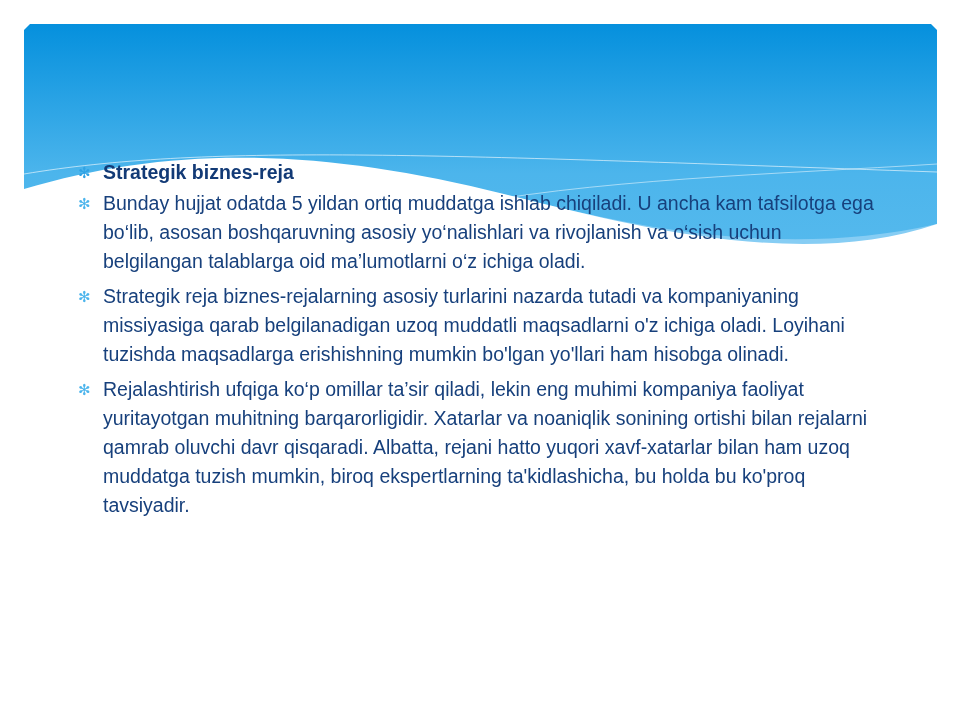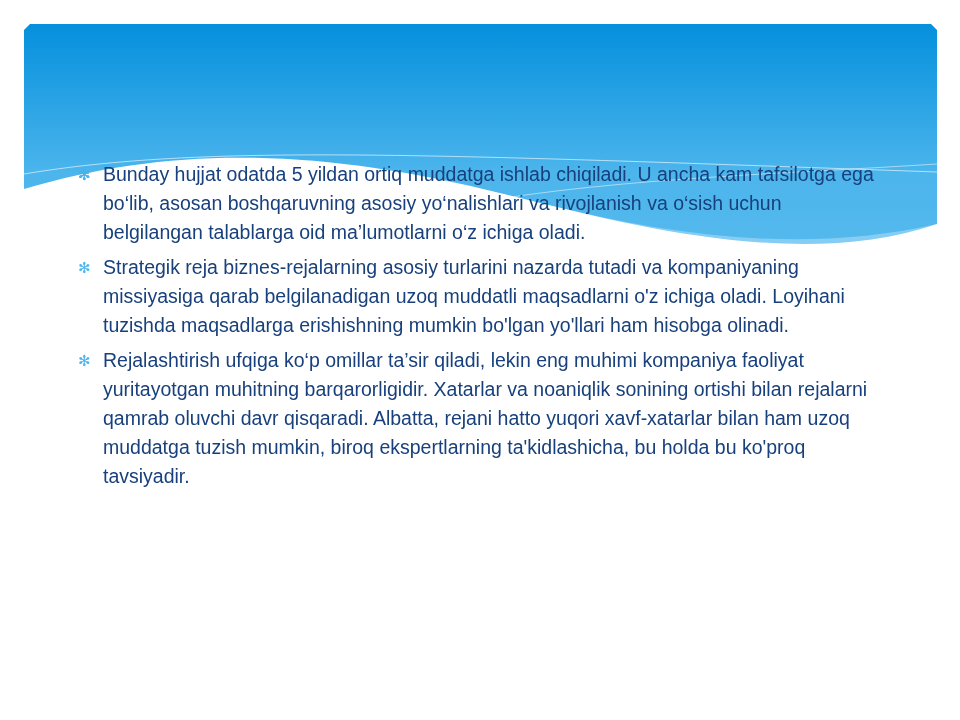--- a/index.html
+++ b/index.html
@@ -36,20 +36,21 @@
       <path d="M0 150 C 180 120, 400 130, 913 148" fill="none" stroke="#ffffff" stroke-width="1" opacity="0.6"></path>
       <path d="M420 185 C 560 155, 760 150, 913 140" fill="none" stroke="#ffffff" stroke-width="1" opacity="0.5"></path>
       <path d="M0 165 C 150 120, 300 125, 480 170 C 620 205, 780 245, 913 200 L913 300 L0 300 Z" fill="#ffffff"></path>
     </svg>
   </div>
 
   <div class="content">
     <ul class="bullet-list">
       <li class="bullet-item heading">
         <span class="bullet-icon">✻</span>
+        <span class="bullet-text">Strategik biznes-reja</span>
       </li>
       <li class="bullet-item">
         <span class="bullet-icon">✻</span>
         <span class="bullet-text">Bunday hujjat odatda 5 yildan ortiq muddatga ishlab chiqiladi. U ancha kam tafsilotga ega bo‘lib, asosan boshqaruvning asosiy yo‘nalishlari va rivojlanish va o‘sish uchun belgilangan talablarga oid ma’lumotlarni o‘z ichiga oladi.</span>
       </li>
       <li class="bullet-item">
         <span class="bullet-icon">✻</span>
         <span class="bullet-text">Strategik reja biznes-rejalarning asosiy turlarini nazarda tutadi va kompaniyaning missiyasiga qarab belgilanadigan uzoq muddatli maqsadlarni o'z ichiga oladi. Loyihani tuzishda maqsadlarga erishishning mumkin bo'lgan yo'llari ham hisobga olinadi.</span>
       </li>
       <li class="bullet-item">

